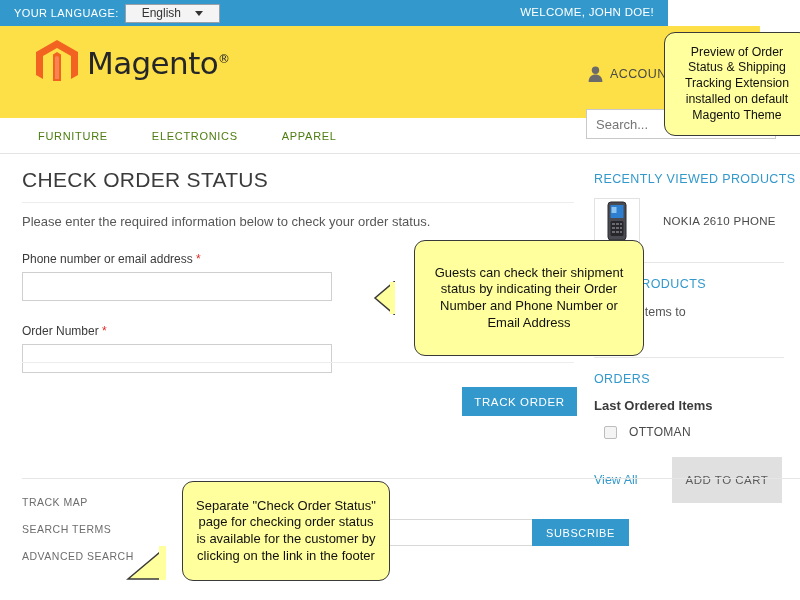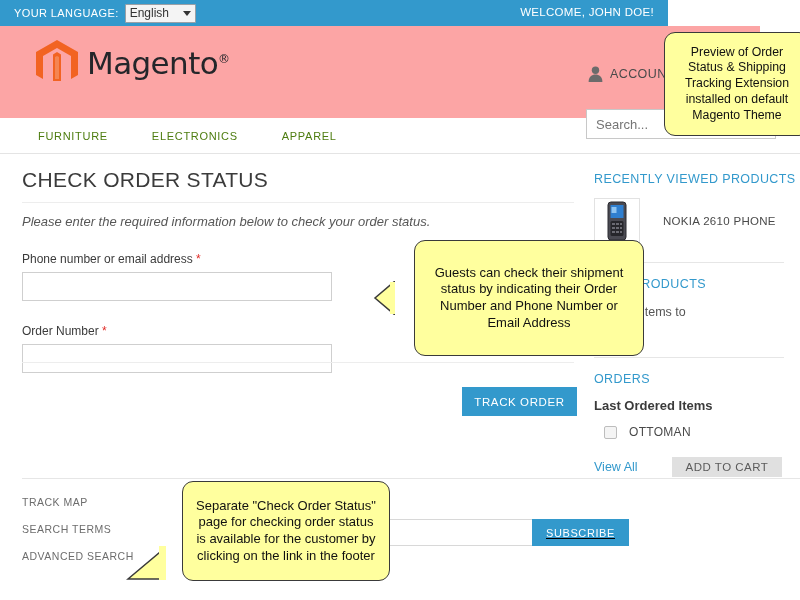--- a/index.html
+++ b/index.html
@@ -27,37 +27,37 @@
   }
   .topbar-label {
     color: #ffffff; font-size: 11px; letter-spacing: .4px;
     font-weight: 500; margin-right: 6px; white-space: nowrap;
   }
   .lang-select {
     background: #f4f4f4;
     border: 1px solid #9aa0a6;
     font-family: "Liberation Sans", sans-serif;
     font-size: 12px; color: #333;
-    padding: 1px 4px; height: 19px;
+    padding: 1px 16px; height: 19px;
     border-radius: 1px;
     display: inline-flex; align-items: center; gap: 14px;
   }
   .lang-caret {
     width: 0; height: 0; font-size: 8px; line-height: 1;
     border-left: 4px solid transparent;
     border-right: 4px solid transparent;
     border-top: 5px solid #333;
   }
   .welcome {
     position: absolute; right: 14px; top: 6px;
     color: #ffffff; font-size: 11.5px; letter-spacing: .3px;
   }
 
   
-  .header { position: absolute; left: 0; top: 26px; width: 760px; height: 92px; background:#fca5a5; }
+  .header { position: absolute; left: 0; top: 26px; width: 760px; height: 92px; background:#fde047; }
   .logo-wrap {
     position: absolute; left: 36px; top: 14px;
     display: flex; align-items: center; gap: 9px;
   }
   .logo-mark { width: 42px; height: 46px; }
   .logo-text {
     font-size: 31px; color: #24262a; letter-spacing: -.6px;
     font-family: "DejaVu Sans", sans-serif; font-weight: 400;
   }
   .logo-reg { font-size: 12px; vertical-align: super; }
@@ -90,21 +90,21 @@
   }
 
   
   .main-left { position: absolute; left: 22px; top: 168px; width: 550px; }
   .page-title {
     font-size: 21px; color: #3b3b3b; letter-spacing: .3px;
     font-weight: 400; margin: 0 0 10px 0;
     padding-bottom: 10px; border-bottom: 1px solid #ededed;
     width: 552px;
   }
-  .intro { font-size: 13px; color: #575757; margin: 11px 0 0 0; font-style: italic; }
+  .intro { font-size: 13px; color: #575757; margin: 11px 0 0 0; }
 
   .field-block { margin-top: 23px; }
   .field-label { font-size: 12px; color: #3b3b3b; margin-bottom: 6px; }
   .req { color: #e02b27; font-size: 12px; }
   .text-input {
     display: block; width: 310px; height: 29px;
     border: 1px solid #cfcfcf; background: #fff;
     font-family: "Liberation Sans", sans-serif; font-size: 13px;
     padding: 0 8px; outline: none; color:#333;
   }
@@ -141,36 +141,36 @@
   .chk {
     width: 13px; height: 13px; border: 1px solid #bdbdbd; background:#f4f4f4;
     display:inline-block; border-radius:2px;
   }
   .ordered-name { font-size: 12px; color:#4a4a4a; letter-spacing:.3px; }
   .side-actions { display:flex; align-items:center; gap: 34px; margin-top: 18px; }
   .link-blue { font-size: 12.5px; color:#3399cc; cursor:pointer; }
   .cart-btn {
     background:#e0e0e0; border:none; color:#5b5b5b;
     font-family:"Liberation Sans", sans-serif; font-size:11.5px;
-    letter-spacing:.5px; padding: 4px 14px; cursor:pointer;
+    letter-spacing:.5px; padding: 17px 14px; cursor:pointer;
   }
 
   
   .footer-rule {
     position:absolute; left:22px; top:478px; width: 1160px; height:1px; background:#e6e6e6;
   }
   .footer-left { position:absolute; left: 22px; top: 492px; width: 160px; }
   .footer-head { font-size: 12px; color:#3399cc; letter-spacing:.4px; margin-bottom: 12px; }
   .footer-link {
     font-size: 10.5px; color: #6d6d6d; letter-spacing:.5px;
     margin-bottom: 11px; cursor:pointer; display:inline-block;
   }
   .newsletter { position:absolute; left: 380px; top: 492px; width: 280px; }
   .news-head { font-size: 12px; color:#3399cc; letter-spacing:.4px; margin-bottom:13px; }
-  .news-row { display:flex;text-decoration:underline; }
+  .news-row { display:flex; }
   .news-input {
     width: 152px; height: 27px; border:1px solid #d8d8d8; border-right:none;
     font-family:"Liberation Sans", sans-serif; font-size:12px; padding:0 8px;
     outline:none; background:#fff;
   }
   .news-btn {
     background:#3399cc; border:none; color:#fff; height:27px;
     font-family:"Liberation Sans", sans-serif; font-size:11px;
     letter-spacing:.6px; padding: 0 14px; cursor:pointer;
   }

